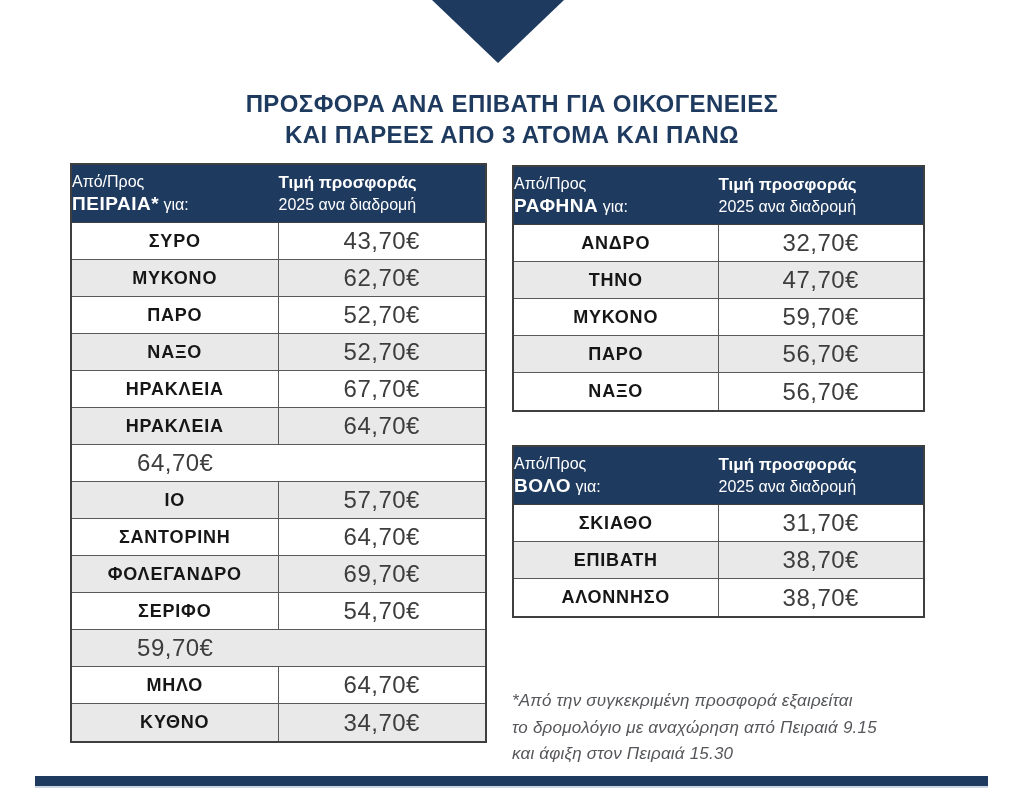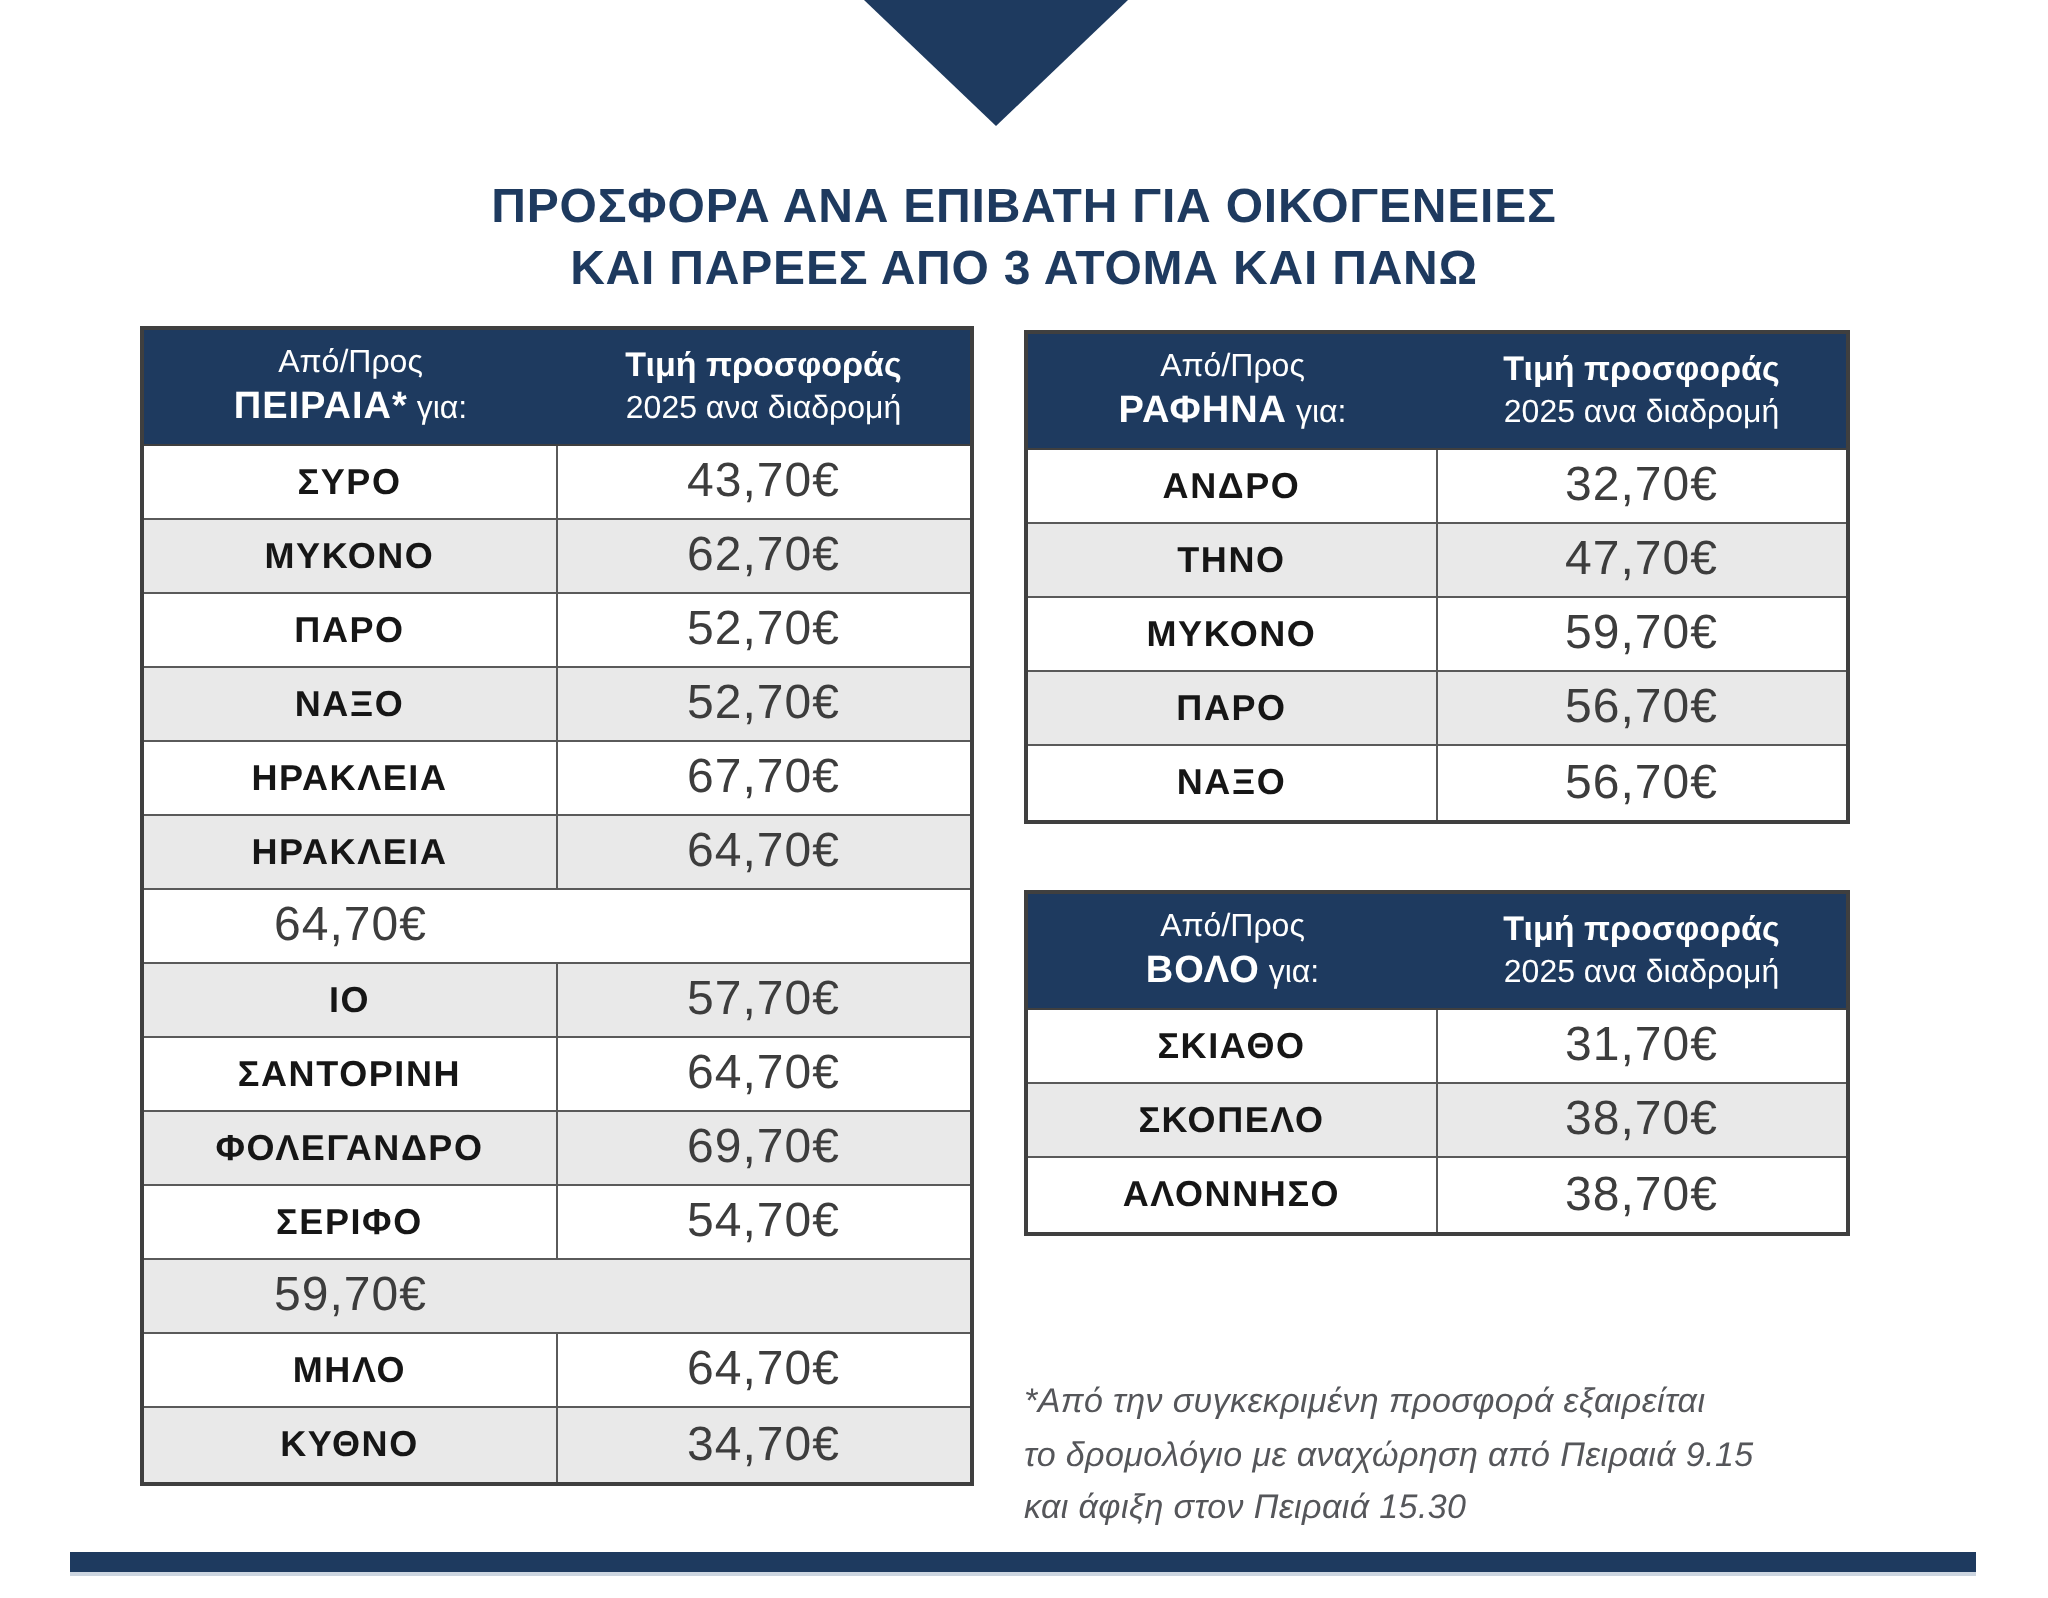--- a/index.html
+++ b/index.html
@@ -40,21 +40,21 @@
   .t-header {
     display: grid;
     grid-template-columns: 50% 50%;
     height: 58px;
     background: #1e3a5f;
     color: #ffffff;
     border-bottom: 1px solid #3f3f3f;
   }
   .t-hcell {
     display: flex; flex-direction: column;
-    align-items: center; justify-content: center;
+    align-items: flex-start; justify-content: center;
     line-height: 22px;
   }
   .h-small { font-size: 16px; font-weight: normal; }
   .h-port  { font-size: 19px; font-weight: bold; letter-spacing: 0.5px; }
   .h-for   { font-size: 16px; font-weight: normal; }
   .h-bold  { font-size: 17px; font-weight: bold; }
   .t-body div.t-row:nth-of-type(odd)  { background: #ffffff; }
   .t-body div.t-row:nth-of-type(even) { background: #e9e9e9; }
   .t-row {
     display: grid;
@@ -246,21 +246,21 @@
     </div>
   </div>
   <div class="t-body">
 
       <div class="t-row">
         <div class="t-cell dest">ΣΚΙΑΘΟ</div>
         <div class="t-cell price">31,70€</div>
       </div>
 
       <div class="t-row">
-        <div class="t-cell dest">ΣΚΟΠΕΛΟ</div>
+        <div class="t-cell dest">ΕΠΙΒΑΤΗ</div>
         <div class="t-cell price">38,70€</div>
       </div>
 
       <div class="t-row">
         <div class="t-cell dest">ΑΛΟΝΝΗΣΟ</div>
         <div class="t-cell price">38,70€</div>
       </div>
     </div>
 </div>
 

